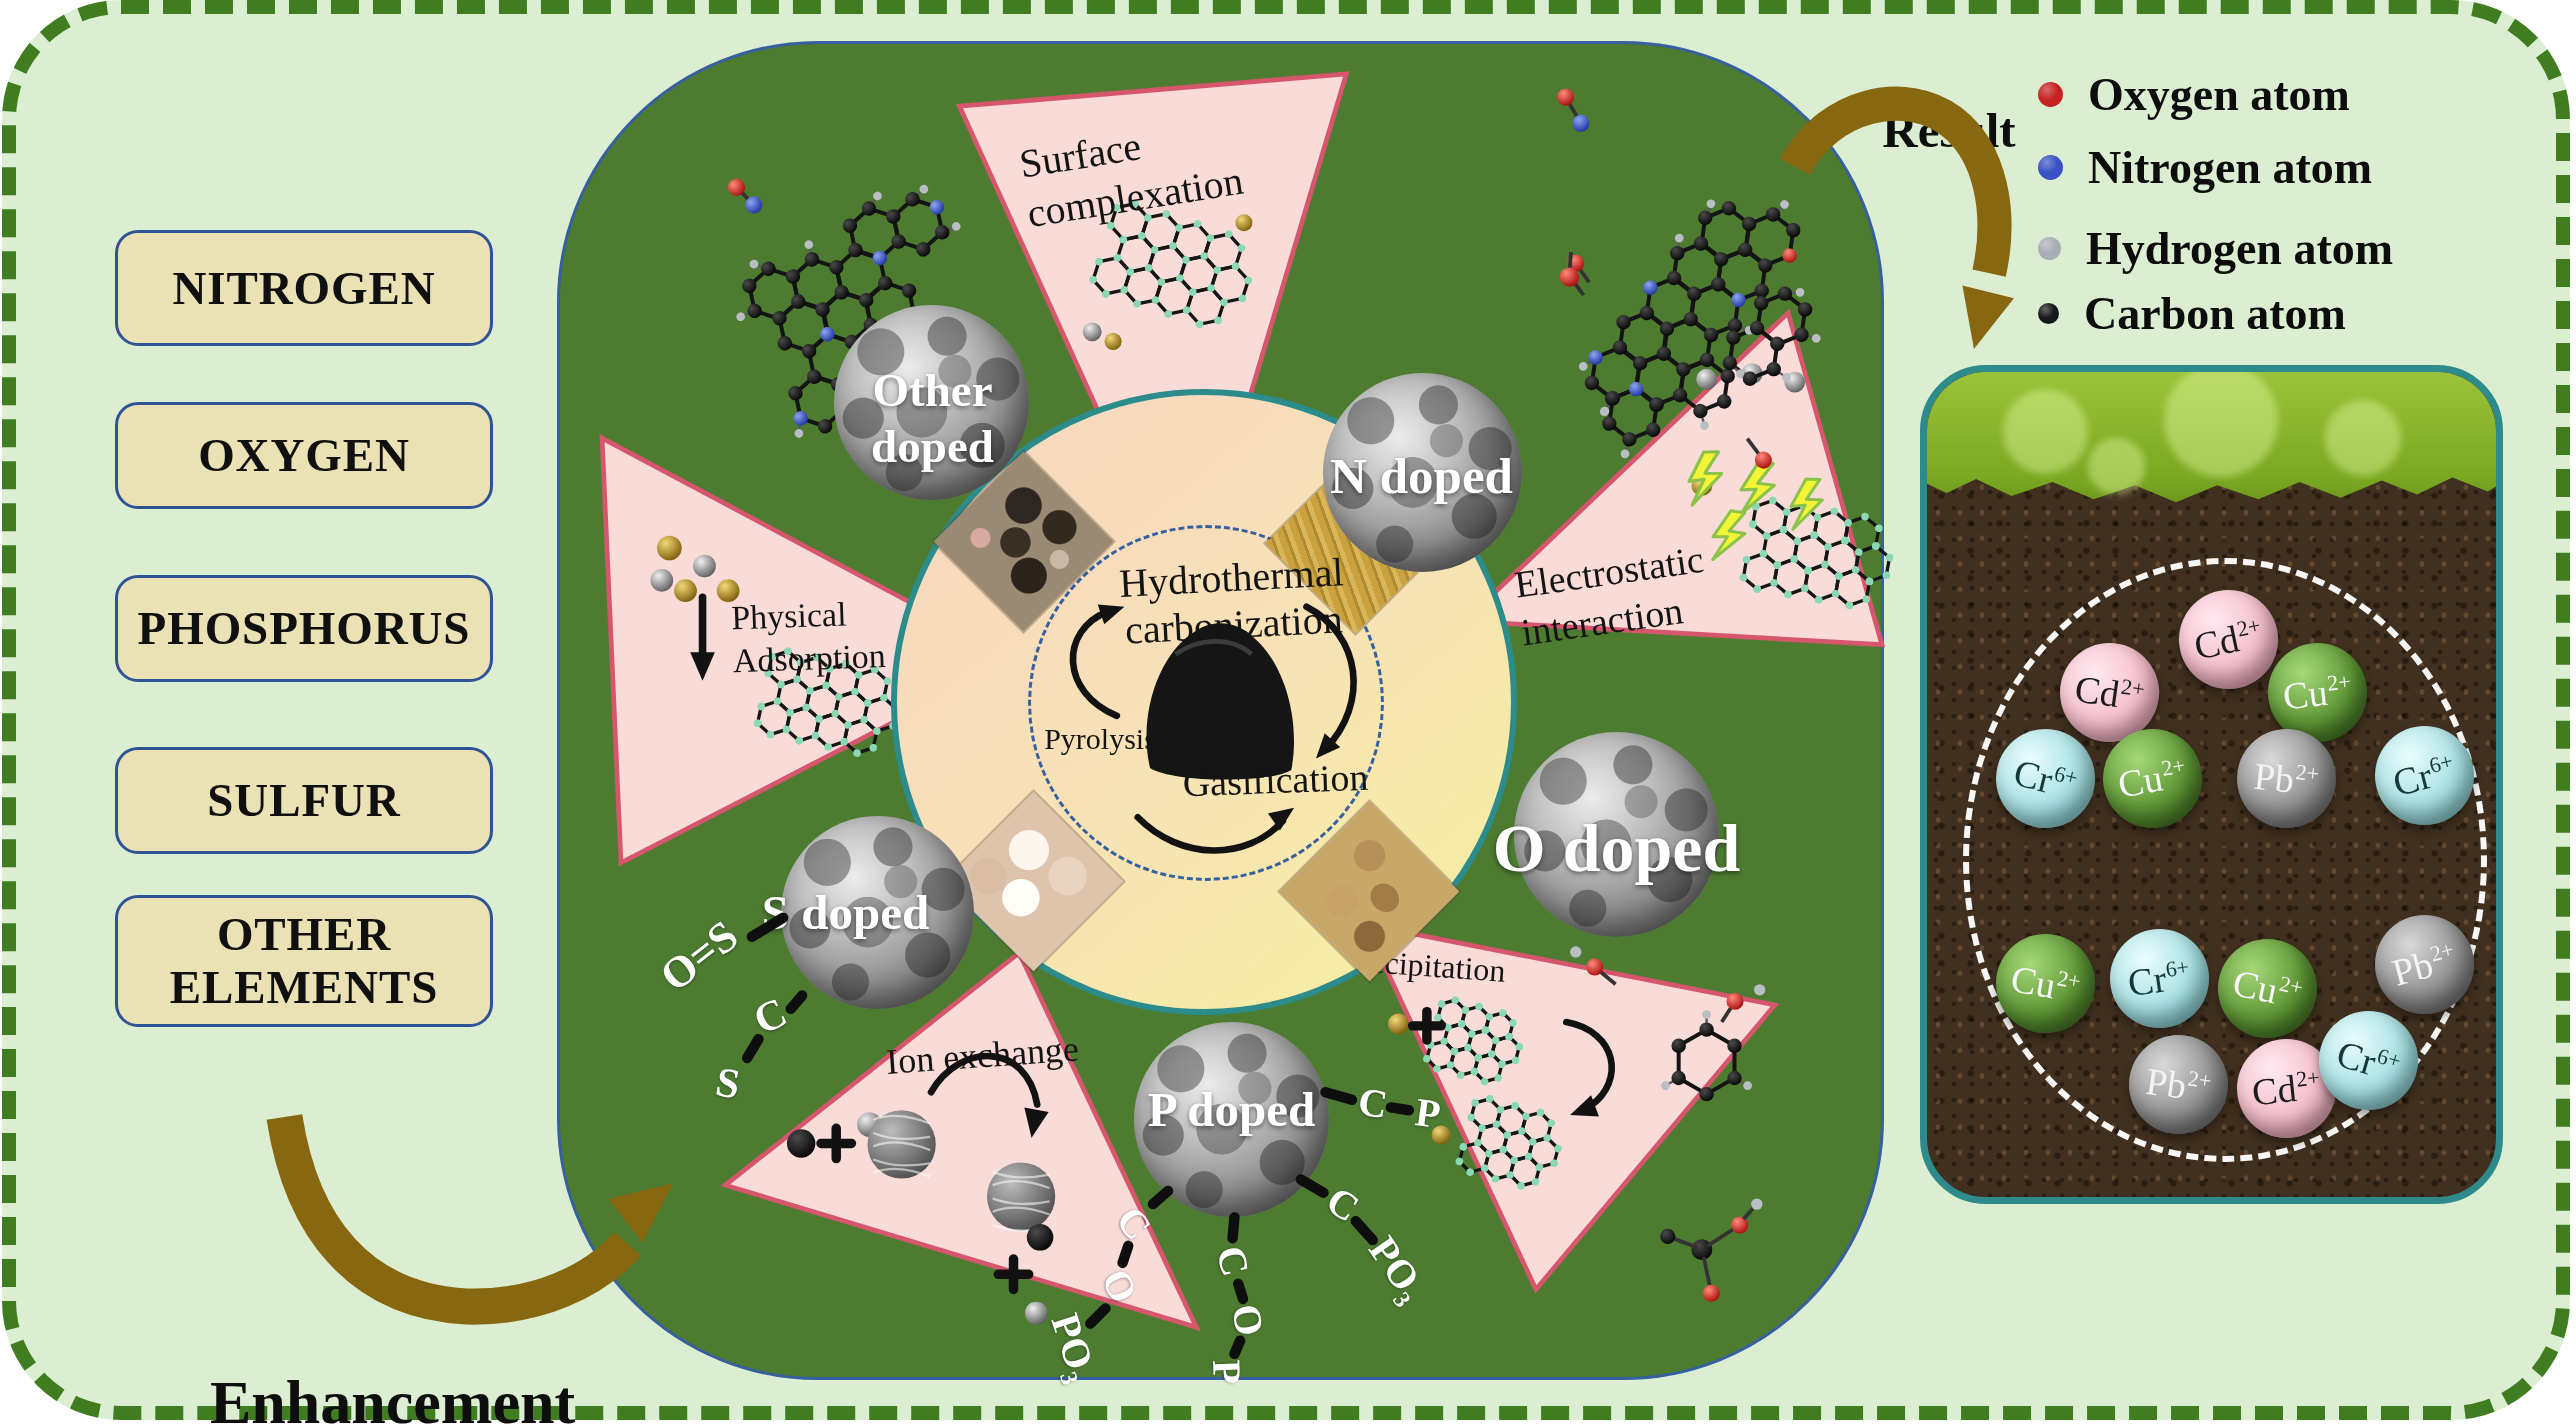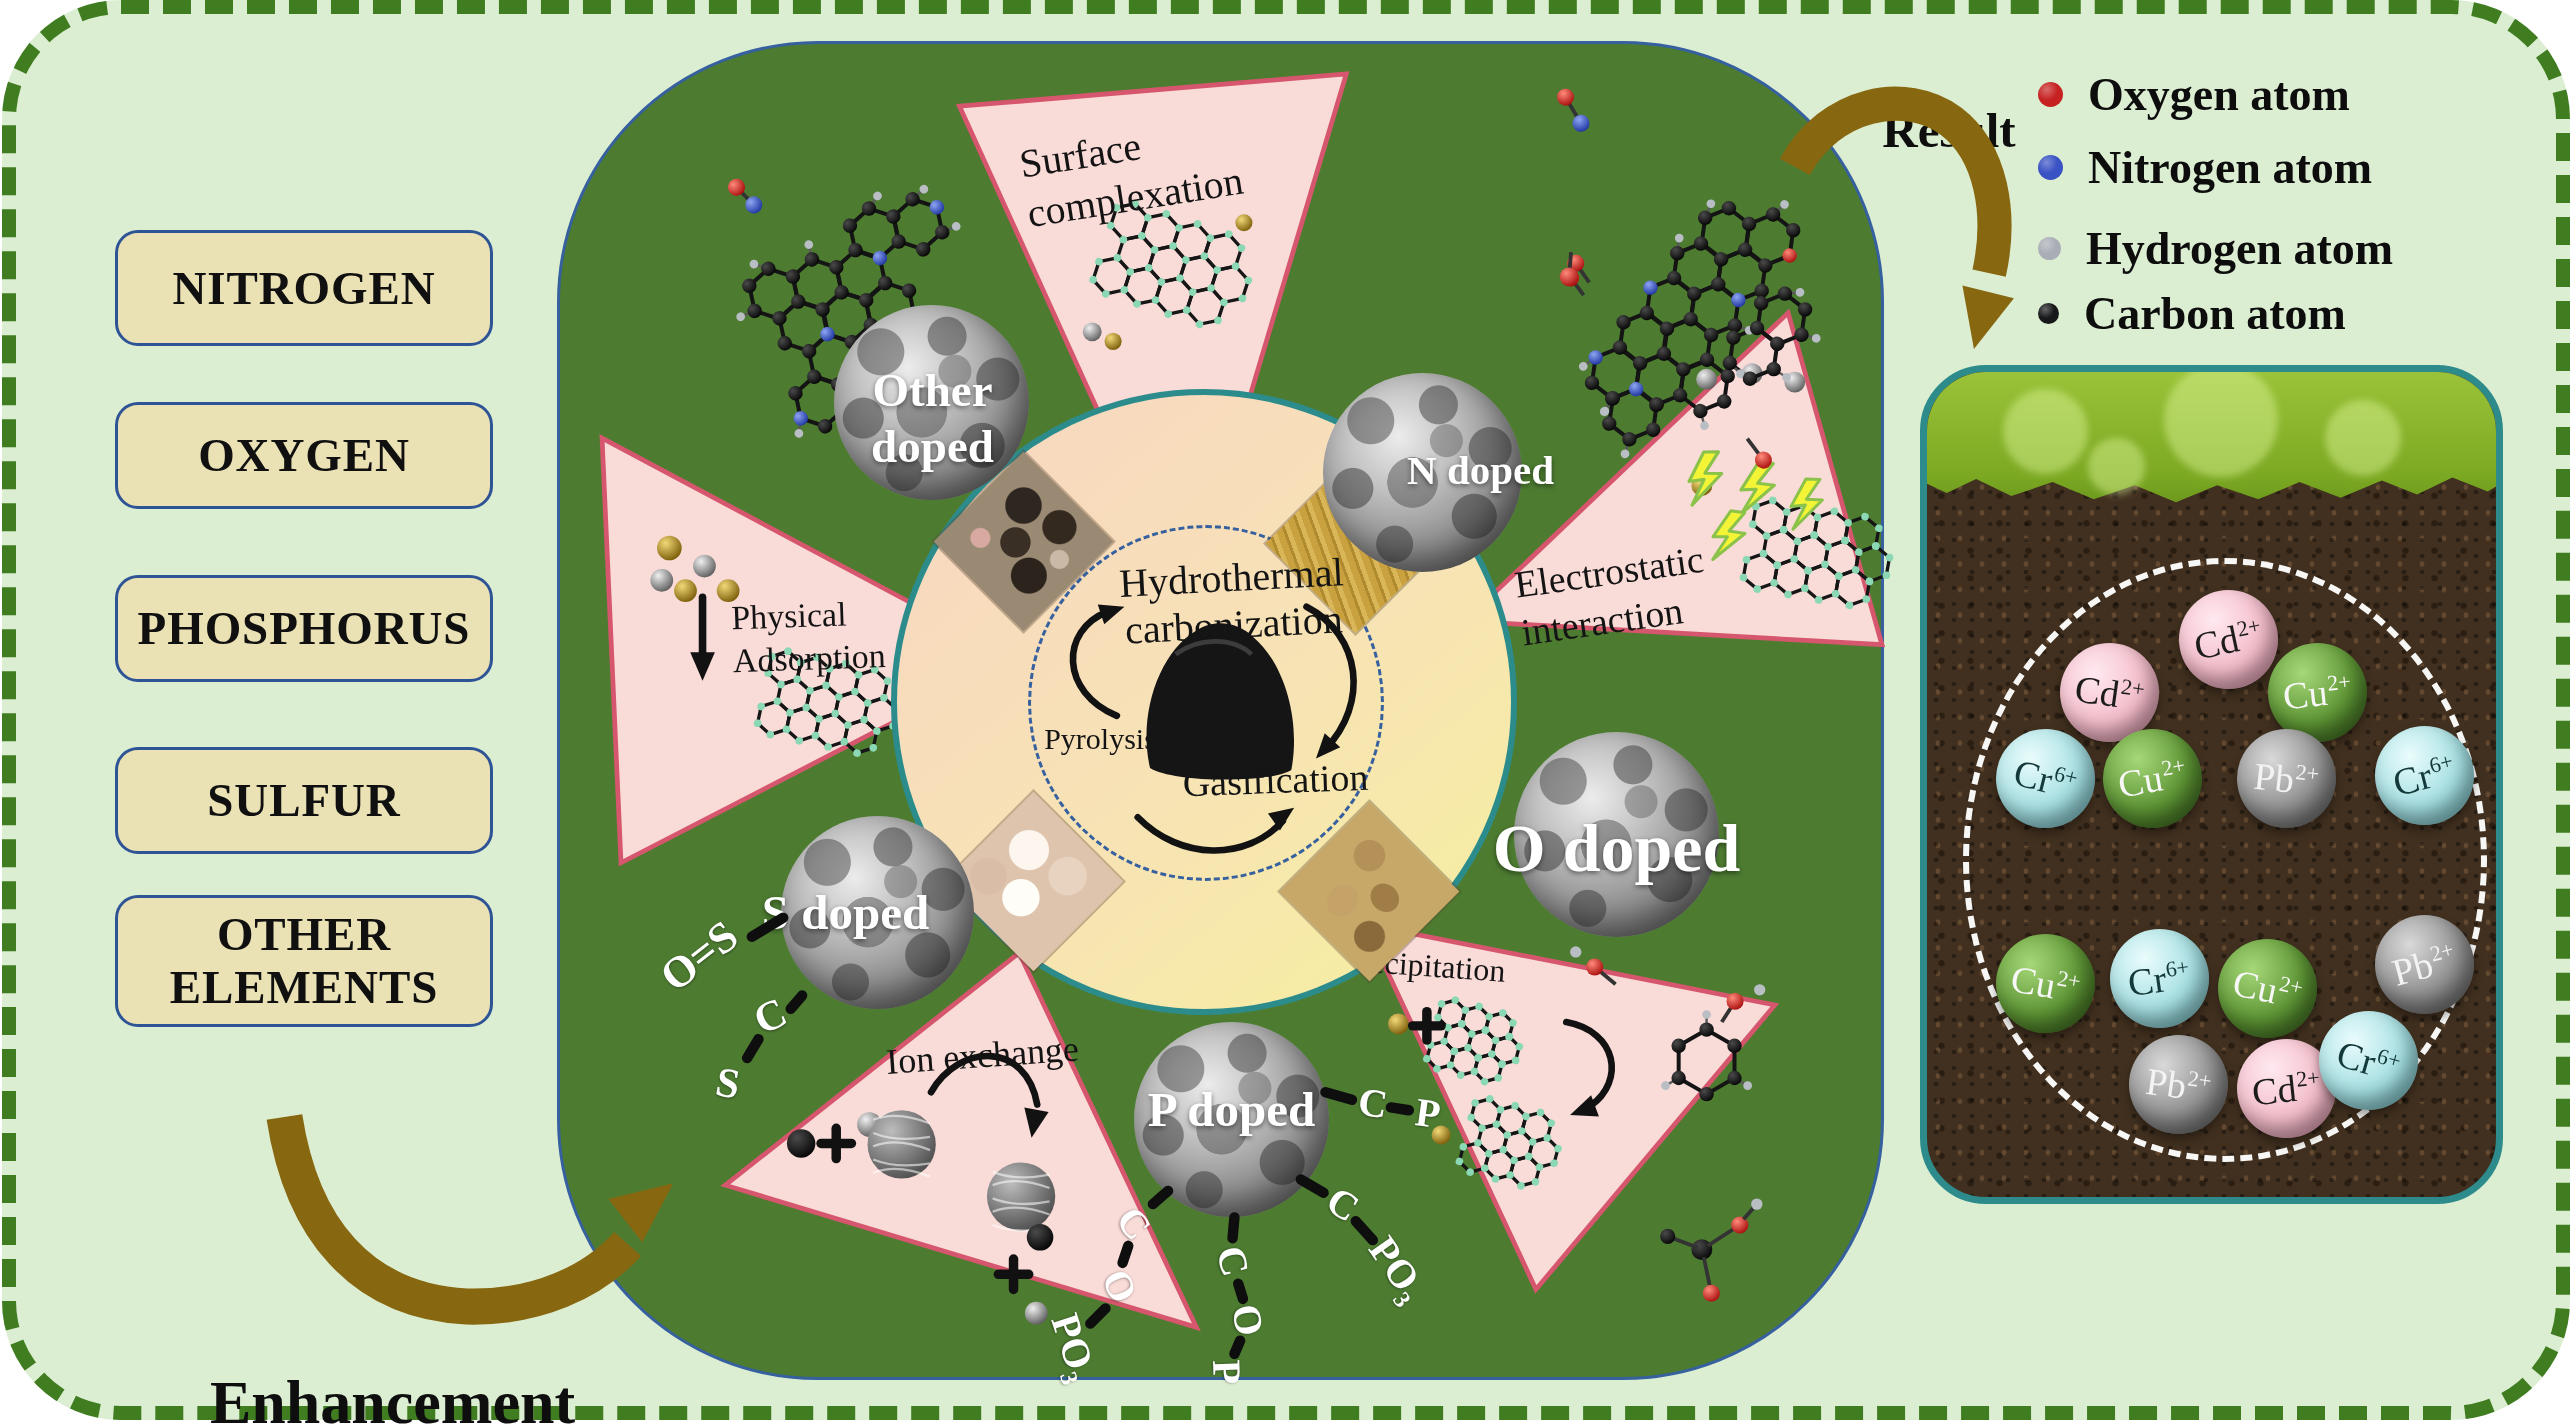--- a/index.html
+++ b/index.html
@@ -955,21 +955,21 @@
     <div>Gasification</div>
   </div>
 
   <div class="doped-sphere" style="left:834px;top:305px;width:195px;height:195px;"></div>
   <div class="sphere-label" style="left:828px;top:362px;width:209px;font-size:47px;">
     <div>Other</div>
     <div>doped</div>
   </div>
 
   <div class="doped-sphere" style="left:1323px;top:373px;width:199px;height:199px;"></div>
-  <div class="sphere-label" style="left:1289px;top:446px;width:265px;font-size:41px;text-align:right;">N doped</div>
+  <div class="sphere-label" style="left:1289px;top:446px;width:265px;font-size:51px;">N doped</div>
 
   <div class="doped-sphere" style="left:1514px;top:732px;width:205px;height:205px;"></div>
   <div class="sphere-label" style="left:1484px;top:808px;width:265px;font-size:68px;">O doped</div>
 
   <div class="doped-sphere" style="left:781px;top:816px;width:193px;height:193px;"></div>
   <div class="sphere-label" style="left:713px;top:884px;width:265px;font-size:49px;">S doped</div>
 
   <div class="doped-sphere" style="left:1134px;top:1022px;width:195px;height:195px;"></div>
   <div class="sphere-label" style="left:1099px;top:1081px;width:265px;font-size:49px;">P doped</div>
 

